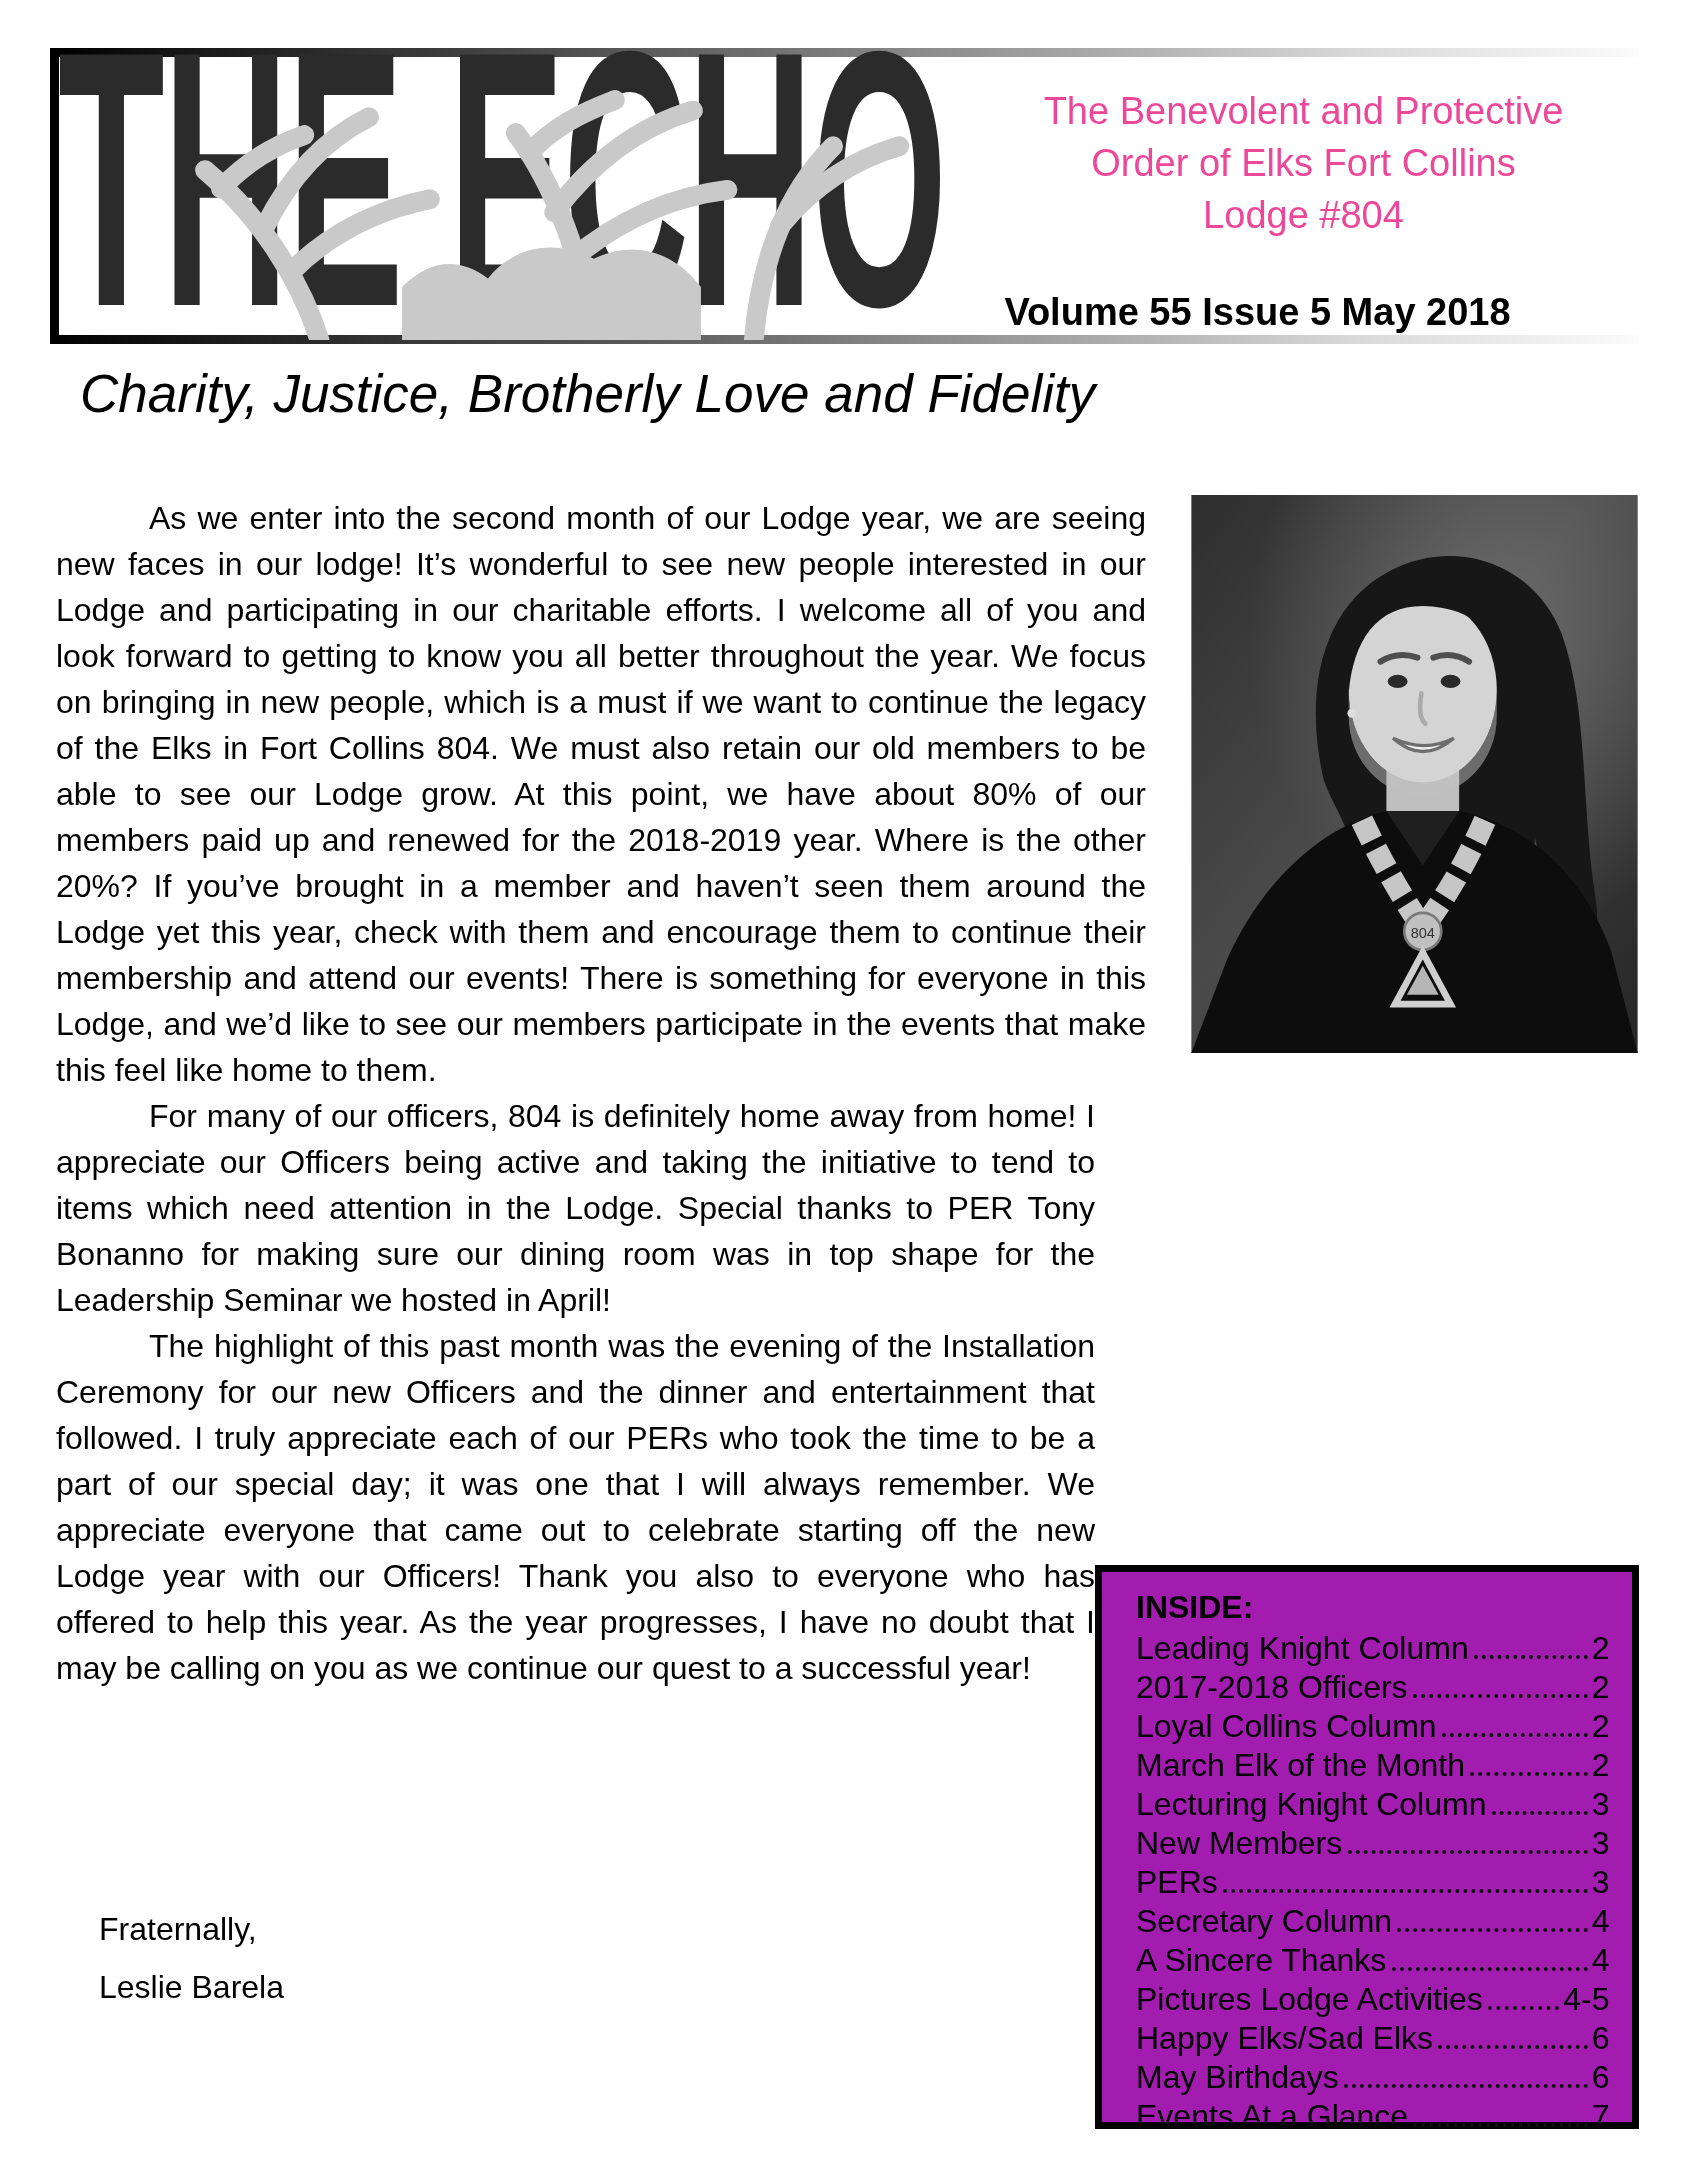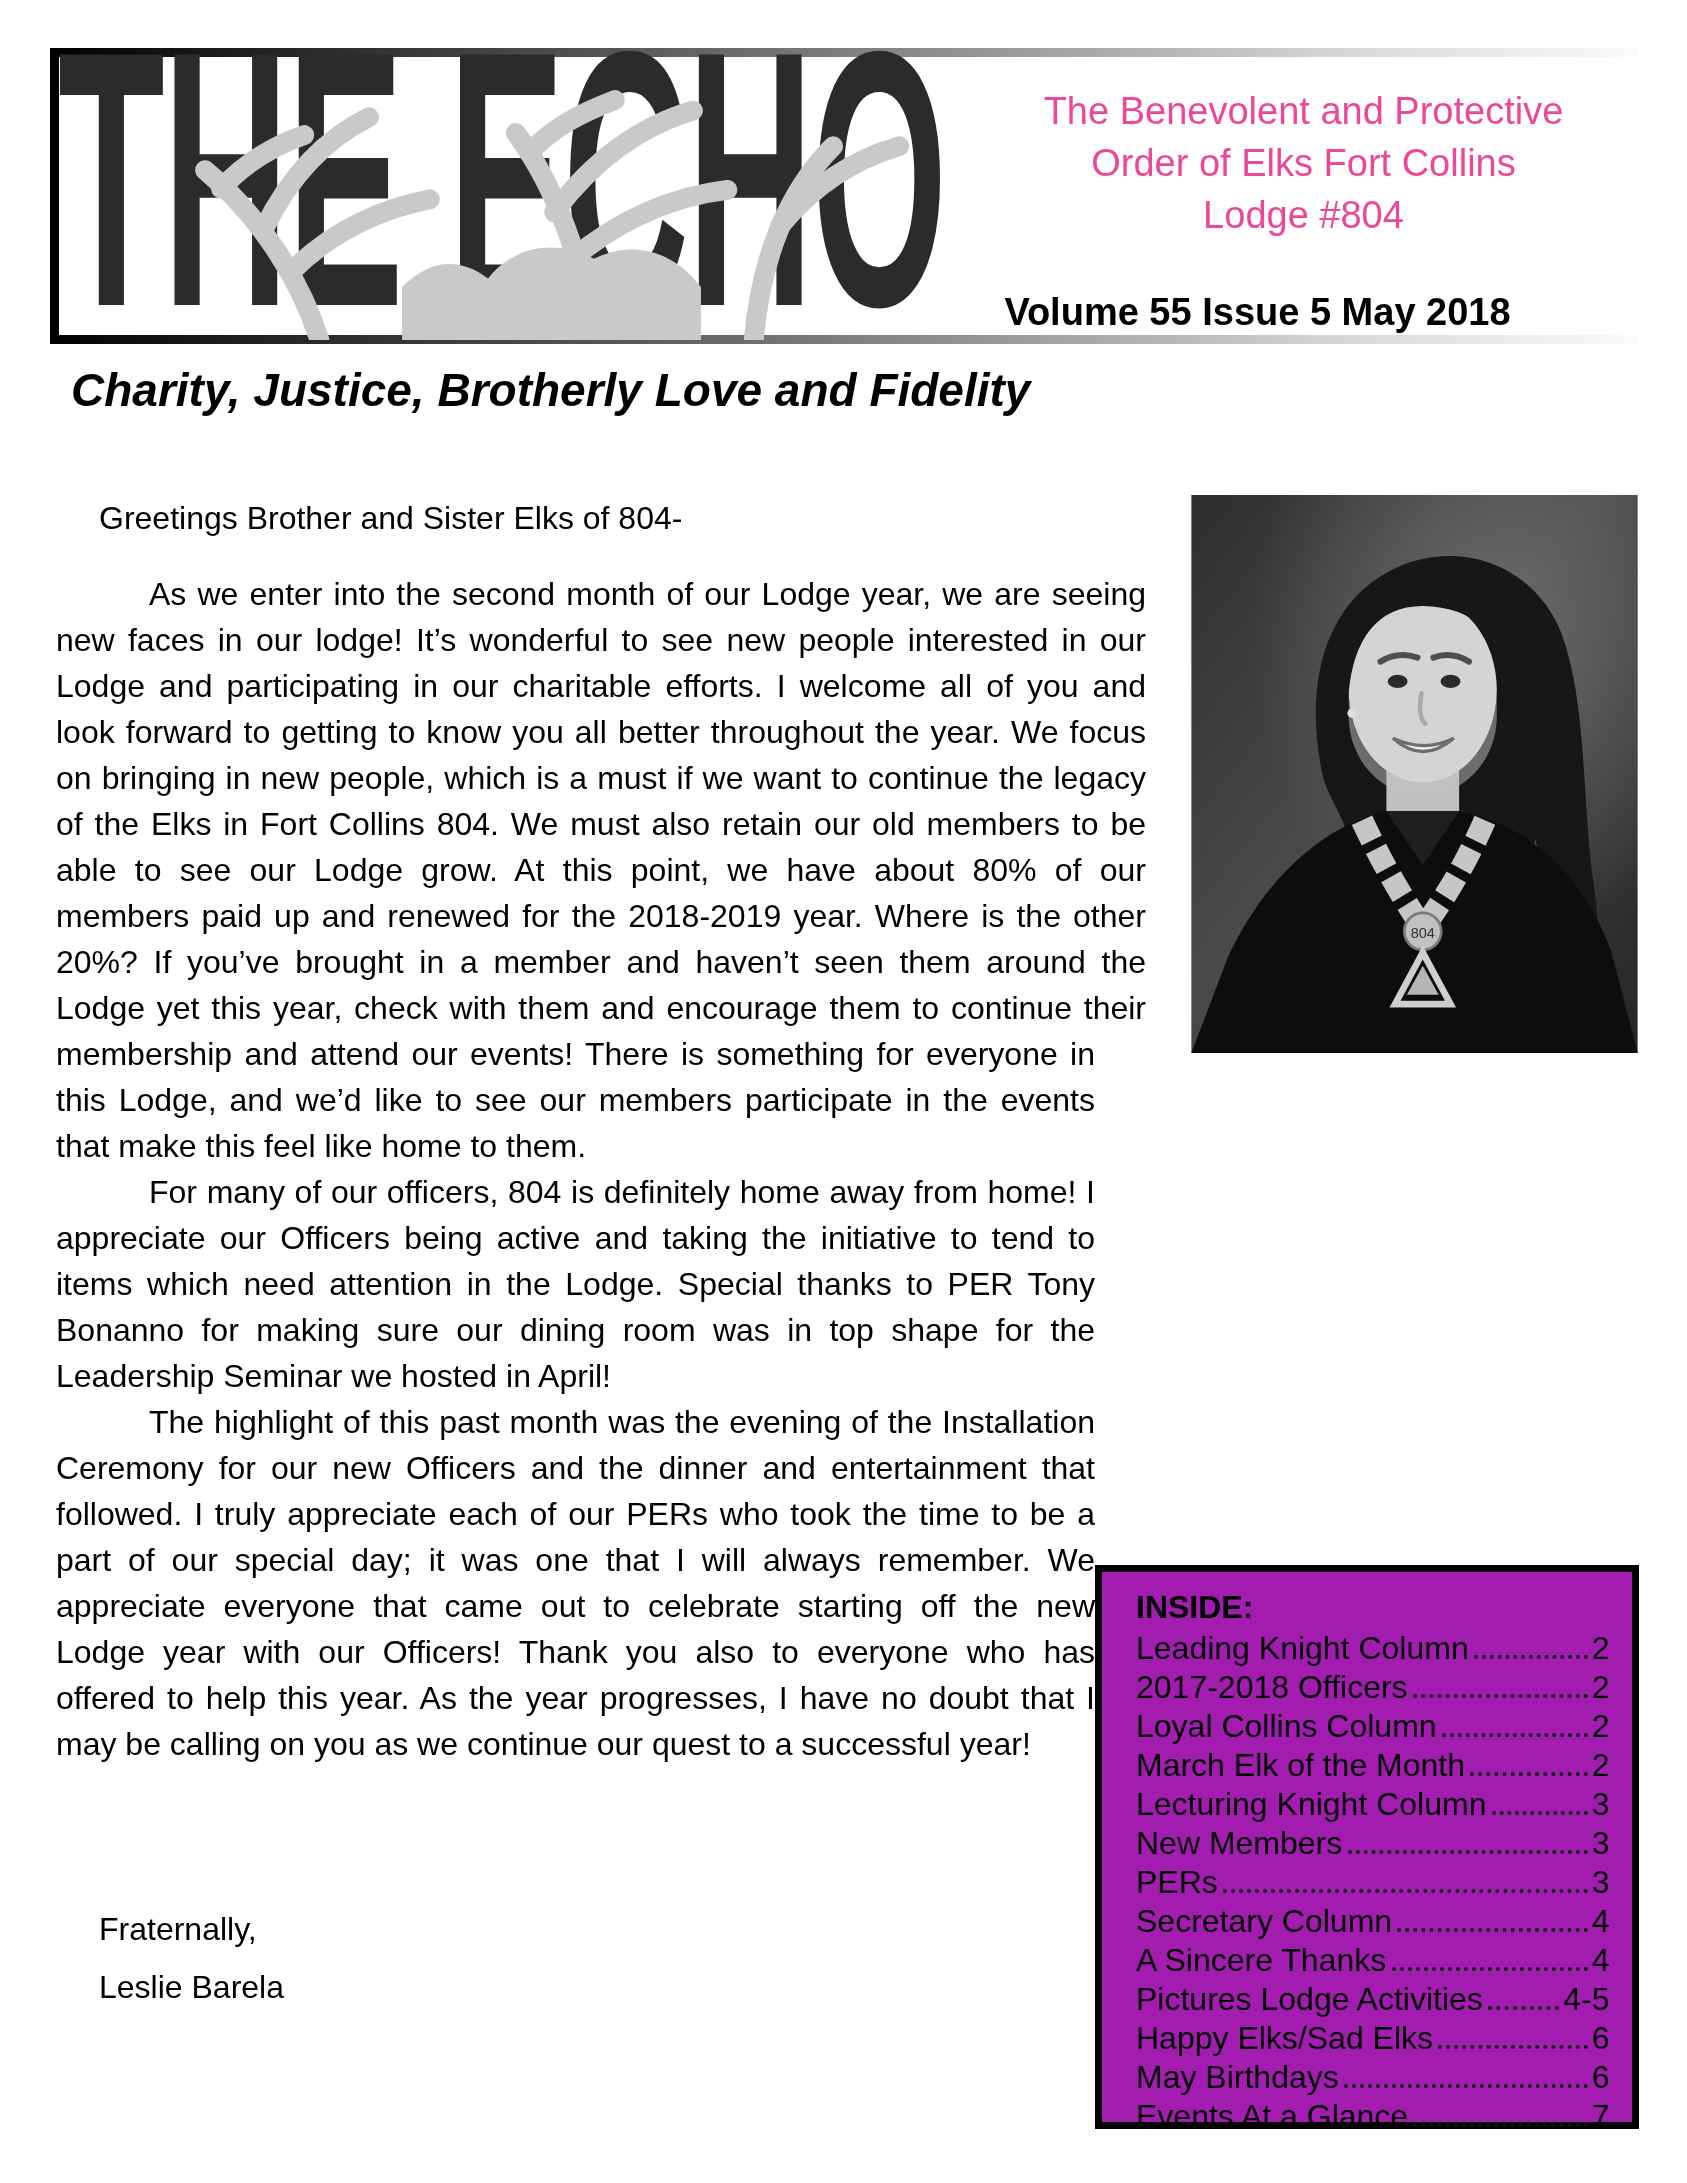--- a/index.html
+++ b/index.html
@@ -18,21 +18,21 @@
   .logo-text{
     position:absolute;left:0;top:0;font-size:364px;line-height:344px;font-weight:bold;
     color:#2b2b2b;white-space:nowrap;transform:scaleX(0.48);transform-origin:left top;
     letter-spacing:-4px;
   }
   .antlers{position:absolute;left:33px;top:52px;width:880px;height:281px;}
   .org-block{position:absolute;left:1006px;top:85px;width:595px;text-align:center;}
   .org-line{font-size:38px;line-height:52px;color:#ec4899;}
   .issue-line{position:absolute;left:960px;top:291px;width:595px;text-align:center;
     font-size:38px;font-weight:bold;}
-  .motto{position:absolute;left:71px;top:363px;font-size:46px;font-weight:bold;font-style:italic;}
+  .motto{position:absolute;left:80px;top:363px;font-size:53px;font-weight:normal;font-style:italic;}
   
   .article{
     position:absolute;left:56px;top:495px;width:1585px;
     font-size:32px;line-height:46px;text-align:justify;
   }
   .float-photo-spacer{float:right;clear:right;width:495px;height:562px;}
   .float-inside-spacer{float:right;clear:right;width:546px;height:595px;margin-top:440px;}
   .article p{margin:0;padding:0;}
   .greeting{text-indent:43px;margin-bottom:30px !important;text-align:left;}
   .body-para{text-indent:93px;}
@@ -86,21 +86,20 @@
   <div class="org-line">Order of Elks Fort Collins</div>
   <div class="org-line">Lodge #804</div>
 </div>
 <div class="issue-line">Volume 55 Issue 5 May 2018</div>
 
 <div class="motto">Charity, Justice, Brotherly Love and Fidelity</div>
 
 <div class="article">
   <div class="float-photo-spacer"></div>
   <div class="float-inside-spacer"></div>
-  <p class="greeting">Greetings Brother and Sister Elks of 804-</p>
   <p class="body-para">As we enter into the second month of our Lodge year, we are seeing new faces in our lodge!  It’s wonderful to see new people interested in our Lodge and participating in our charitable efforts.  I welcome all of you and look forward to getting to know you all better throughout the year.  We focus on bringing in new people, which is a must if we want to continue the legacy of the Elks in Fort Collins 804.  We must also retain our old members to be able to see our Lodge grow.  At this point, we have about 80% of our members paid up and renewed for the 2018-2019 year.  Where is the other 20%?  If you’ve brought in a member and haven’t seen them around the Lodge yet this year, check with them and encourage them to continue their membership and attend our events!  There is something for everyone in this Lodge, and we’d like to see our members participate in the events that make this feel like home to them.</p>
   <p class="body-para">For many of our officers, 804 is definitely home away from home!  I appreciate our Officers being active and taking the initiative to tend to items which need attention in the Lodge.  Special thanks to PER Tony Bonanno for making sure our dining room was in top shape for the Leadership Seminar we hosted in April!</p>
   <p class="body-para">The highlight of this past month was the evening of the Installation Ceremony for our new Officers and the dinner and entertainment that followed.  I truly appreciate each of our PERs who took the time to be a part of our special day; it was one that I will always remember.  We appreciate everyone that came out to celebrate starting off the new Lodge year with our Officers! Thank you also to everyone who has offered to help this year.  As the year progresses, I have no doubt that I may be calling on you as we continue our quest to a successful year!</p>
 </div>
 
 <div class="closing">
   <div>Fraternally,</div>
   <div>Leslie Barela</div>
 </div>
 

